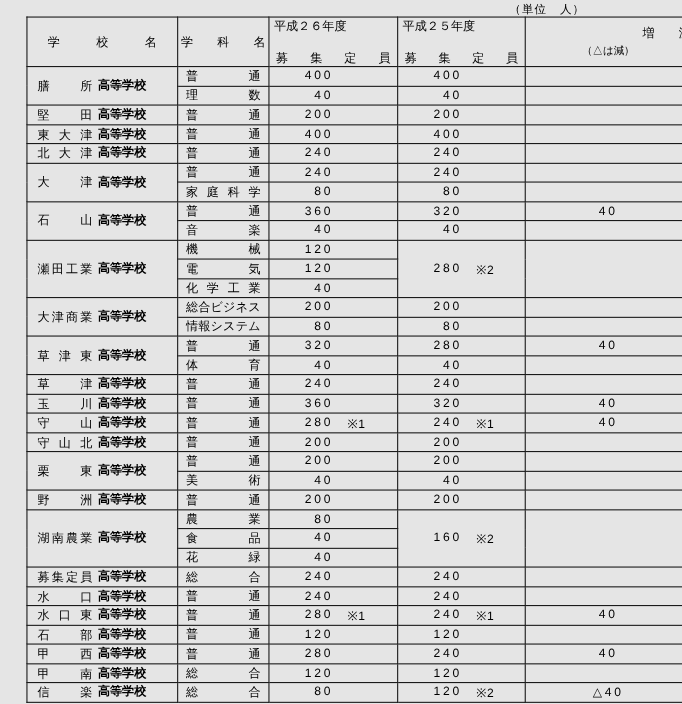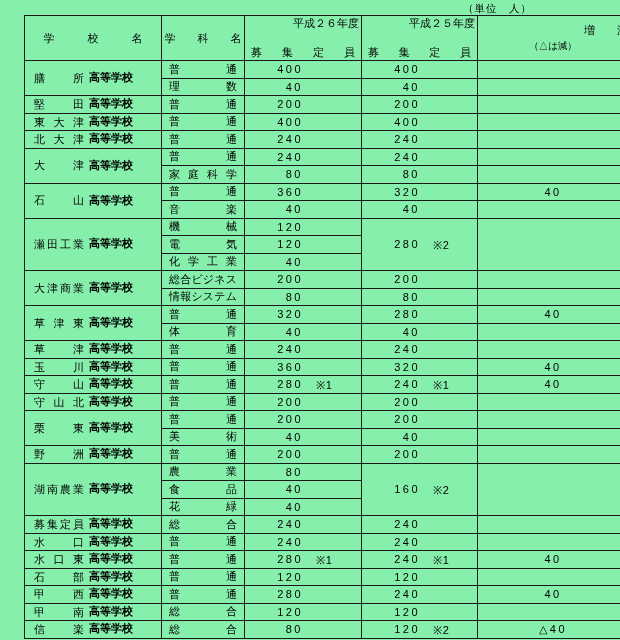--- a/index.html
+++ b/index.html
@@ -5,21 +5,21 @@
   * { box-sizing: border-box; margin: 0; padding: 0; }
   html, body { background: #ffffff; }
   body {
     width: 620px; height: 640px;
     font-family: "Liberation Sans", sans-serif;
     color: #000;
   }
   #page {
     position: relative;
     width: 620px; height: 640px;
-    background: #86efac;
+    background: #e5e5e5;
     overflow: hidden;
     padding-left: 20px;
   }
   .unit {
     position: absolute;
     top: 2px; right: 88px;
     font-size: 10.5px;
     letter-spacing: 1px;
   }
   table {
@@ -48,21 +48,21 @@
   .ssuffix { margin-left: 5px; font-weight: bold; }
 
   .dept-cell { text-align: justify; text-align-last: justify; padding: 0 7px; font-family: Liberation Mono, monospace; }
 
   .vwrap { display: flex; align-items: center; }
   .num { flex: 0 0 58px; text-align: right; letter-spacing: 2.5px; white-space: nowrap; }
   .note { margin-left: 13px; letter-spacing: 0.5px; white-space: nowrap; }
 
   .chg-cell { text-align: center; letter-spacing: 2.5px; }
 
-  .th-year { text-align: right; padding: 0 2px 2px 4px; }
+  .th-year { text-align: left; padding: 0 2px 2px 4px; }
   .th-just { text-align: justify; text-align-last: justify; padding: 0 6px; margin-top: 12px; }
   .th-chg { text-align: right; padding-left: 9px; }
   .th-chg-note { font-size: 9.5px; text-align: center; margin-top: 2px; }
 
   .watermark {
     position: absolute; right: 2px; bottom: 2px;
     text-align: right; line-height: 1;
   }
   .wm-sub { display: block; font-size: 7px; letter-spacing: 2px; margin: 0 3px 1px 0; }
   .wm-main {

